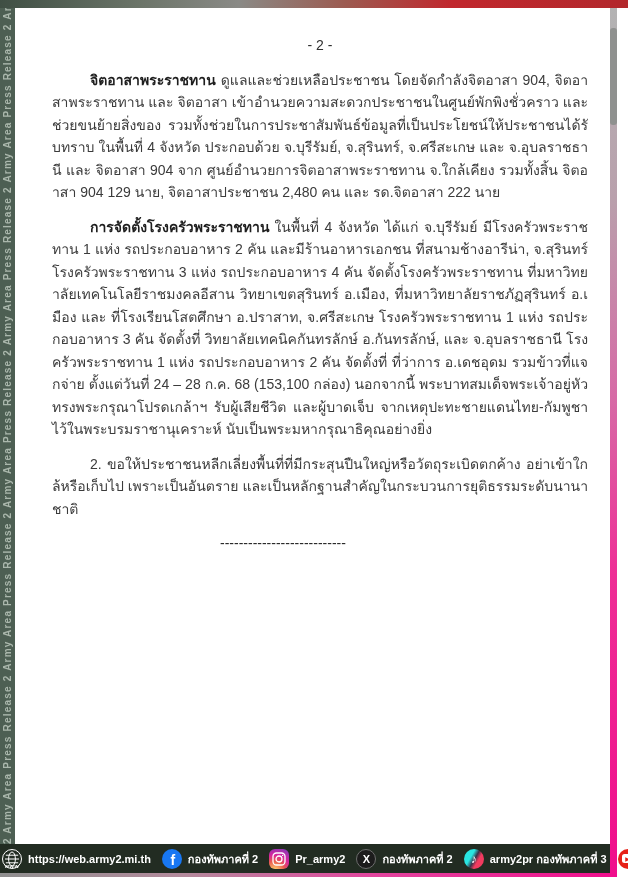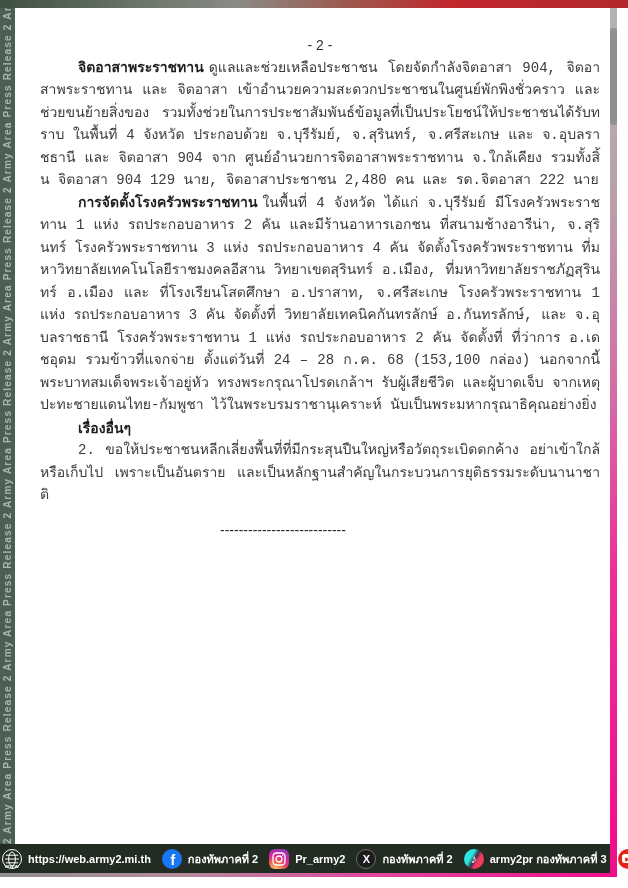--- a/index.html
+++ b/index.html
@@ -23,21 +23,21 @@
     transform:rotate(-90deg);transform-origin:top left;
     color:#aab7ac;font-size:10px;font-weight:700;letter-spacing:1.2px;
     line-height:15px;white-space:nowrap;
   }
   
   .doc{
     position:absolute;left:40px;top:34px;width:560px;
     color:#3b3b3b;font-size:14px;line-height:22.5px;
   }
   .page-number{text-align:center;margin:0;color:#303030;}
-  .para{margin:0;text-indent:38px;text-align:justify;word-break:break-all;font-family:Liberation Mono, monospace;}
+  .para{margin:12px;text-indent:38px;text-align:justify;word-break:break-all;}
   .para .lead{font-weight:700;color:#1e1e1e;margin-right:5px;}
   .heading{margin:0;text-indent:38px;font-weight:700;color:#1e1e1e;}
   .divider{margin:12px 0 0 0;padding-left:180px;color:#2b2b2b;letter-spacing:0;}
   
   .right-border{
     position:absolute;left:610px;top:8px;width:7px;height:869px;
     background:linear-gradient(180deg,#b3b3b3 0%,#b9a0ac 22%,#d76aa6 45%,#ee2f96 65%,#f00d8b 100%);
   }
   .scroll-thumb{
     position:absolute;left:610px;top:28px;width:7px;height:97px;
@@ -78,21 +78,20 @@
     <div class="vtext">2    Army Area Press Release    2    Army Area Press Release    2    Army Area Press Release    2    Army Area Press Release    2    Army Area Press Release    2    Army Area Press Release</div>
   </div>
 
   <div class="doc">
     <p class="page-number">- 2 -</p>
 
     <p class="para"><span class="lead">จิตอาสาพระราชทาน</span><span>ดูแลและช่วยเหลือประชาชน โดยจัดกำลังจิตอาสา 904, จิตอาสาพระราชทาน และ จิตอาสา เข้าอำนวยความสะดวกประชาชนในศูนย์พักพิงชั่วคราว และช่วยขนย้ายสิ่งของ รวมทั้งช่วยในการประชาสัมพันธ์ข้อมูลที่เป็นประโยชน์ให้ประชาชนได้รับทราบ ในพื้นที่ 4 จังหวัด ประกอบด้วย จ.บุรีรัมย์, จ.สุรินทร์, จ.ศรีสะเกษ และ จ.อุบลราชธานี และ จิตอาสา 904 จาก ศูนย์อำนวยการจิตอาสาพระราชทาน จ.ใกล้เคียง รวมทั้งสิ้น จิตอาสา 904 129 นาย, จิตอาสาประชาชน 2,480 คน และ รด.จิตอาสา 222 นาย</span></p>
 
     <p class="para"><span class="lead">การจัดตั้งโรงครัวพระราชทาน</span><span>ในพื้นที่ 4 จังหวัด ได้แก่ จ.บุรีรัมย์ มีโรงครัวพระราชทาน 1 แห่ง รถประกอบอาหาร 2 คัน และมีร้านอาหารเอกชน ที่สนามช้างอารีน่า, จ.สุรินทร์ โรงครัวพระราชทาน 3 แห่ง รถประกอบอาหาร 4 คัน จัดตั้งโรงครัวพระราชทาน ที่มหาวิทยาลัยเทคโนโลยีราชมงคลอีสาน วิทยาเขตสุรินทร์ อ.เมือง, ที่มหาวิทยาลัยราชภัฏสุรินทร์ อ.เมือง และ ที่โรงเรียนโสตศึกษา อ.ปราสาท, จ.ศรีสะเกษ โรงครัวพระราชทาน 1 แห่ง รถประกอบอาหาร 3 คัน จัดตั้งที่ วิทยาลัยเทคนิคกันทรลักษ์ อ.กันทรลักษ์, และ จ.อุบลราชธานี โรงครัวพระราชทาน 1 แห่ง รถประกอบอาหาร 2 คัน จัดตั้งที่ ที่ว่าการ อ.เดชอุดม รวมข้าวที่แจกจ่าย ตั้งแต่วันที่ 24 – 28 ก.ค. 68 (153,100 กล่อง) นอกจากนี้ พระบาทสมเด็จพระเจ้าอยู่หัว ทรงพระกรุณาโปรดเกล้าฯ รับผู้เสียชีวิต และผู้บาดเจ็บ จากเหตุปะทะชายแดนไทย-กัมพูชา ไว้ในพระบรมราชานุเคราะห์ นับเป็นพระมหากรุณาธิคุณอย่างยิ่ง</span></p>
 
-    <p class="heading">เรื่องอื่นๆ</p>
 
     <p class="para">2. ขอให้ประชาชนหลีกเลี่ยงพื้นที่ที่มีกระสุนปืนใหญ่หรือวัตถุระเบิดตกค้าง อย่าเข้าใกล้หรือเก็บไป เพราะเป็นอันตราย และเป็นหลักฐานสำคัญในกระบวนการยุติธรรมระดับนานาชาติ</p>
 
     <p class="divider">---------------------------</p>
   </div>
 
   <div class="right-border"></div>
   <div class="scroll-thumb"></div>
 
   <div class="footer">

